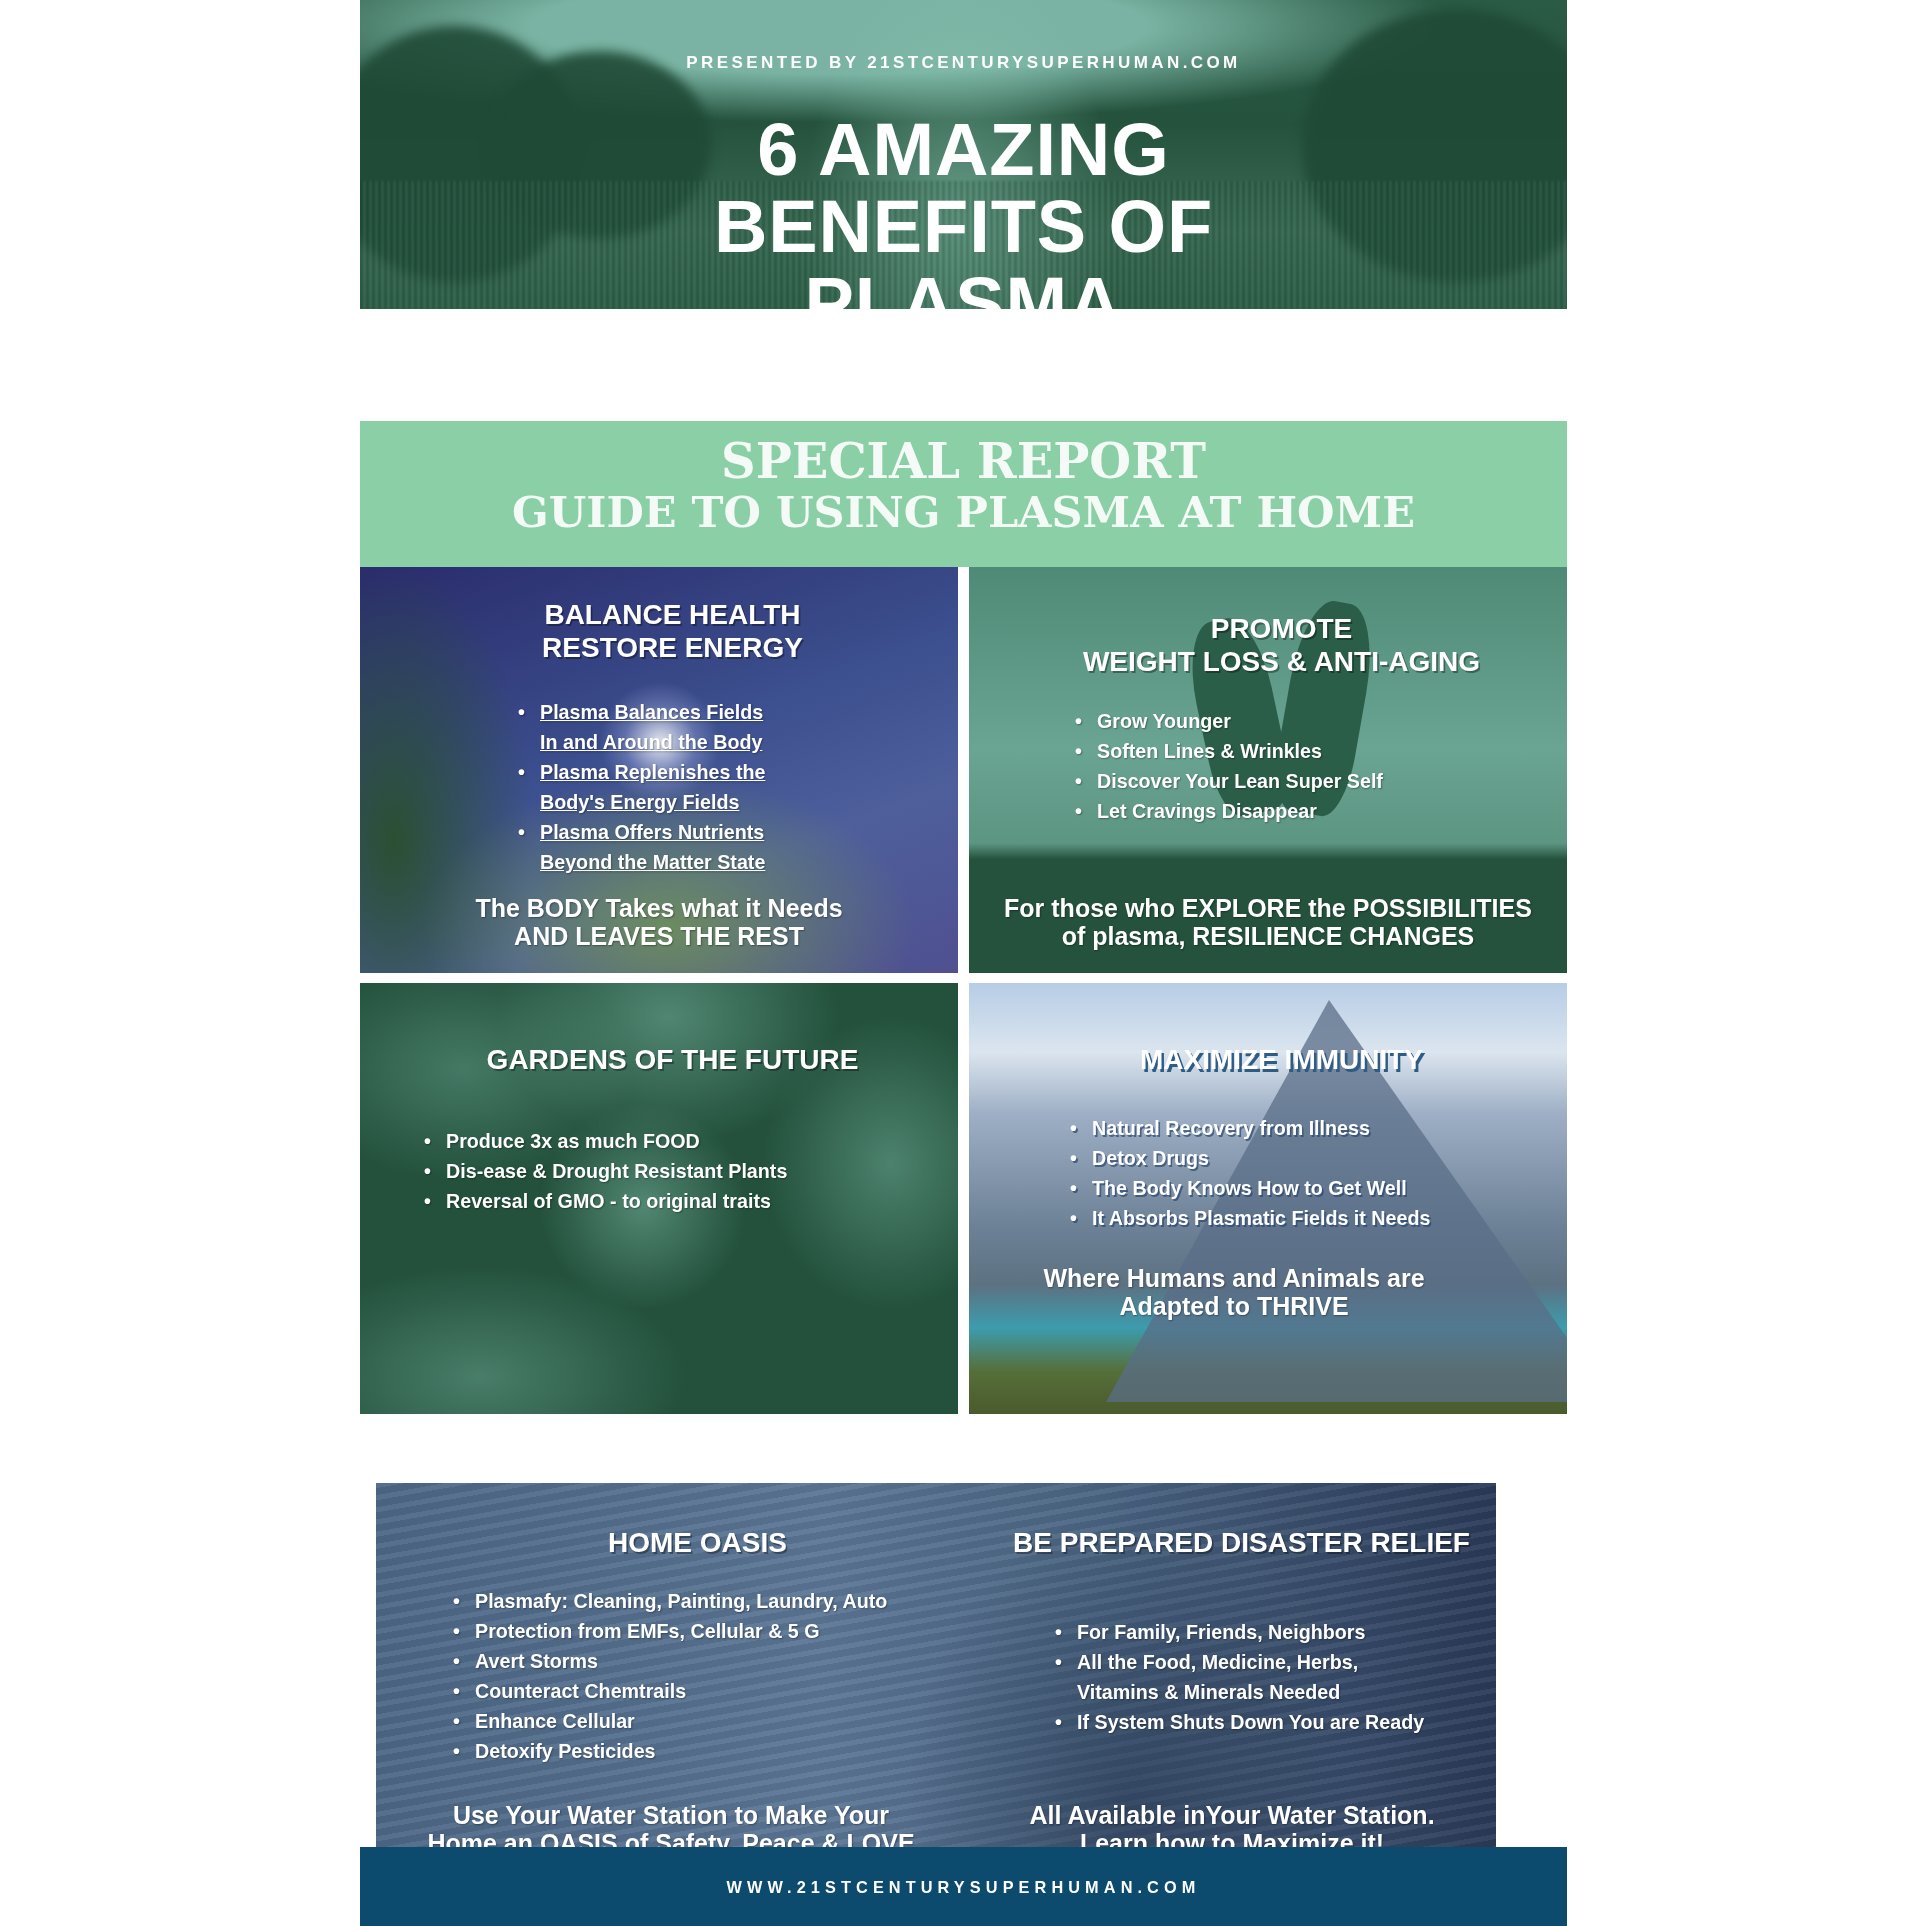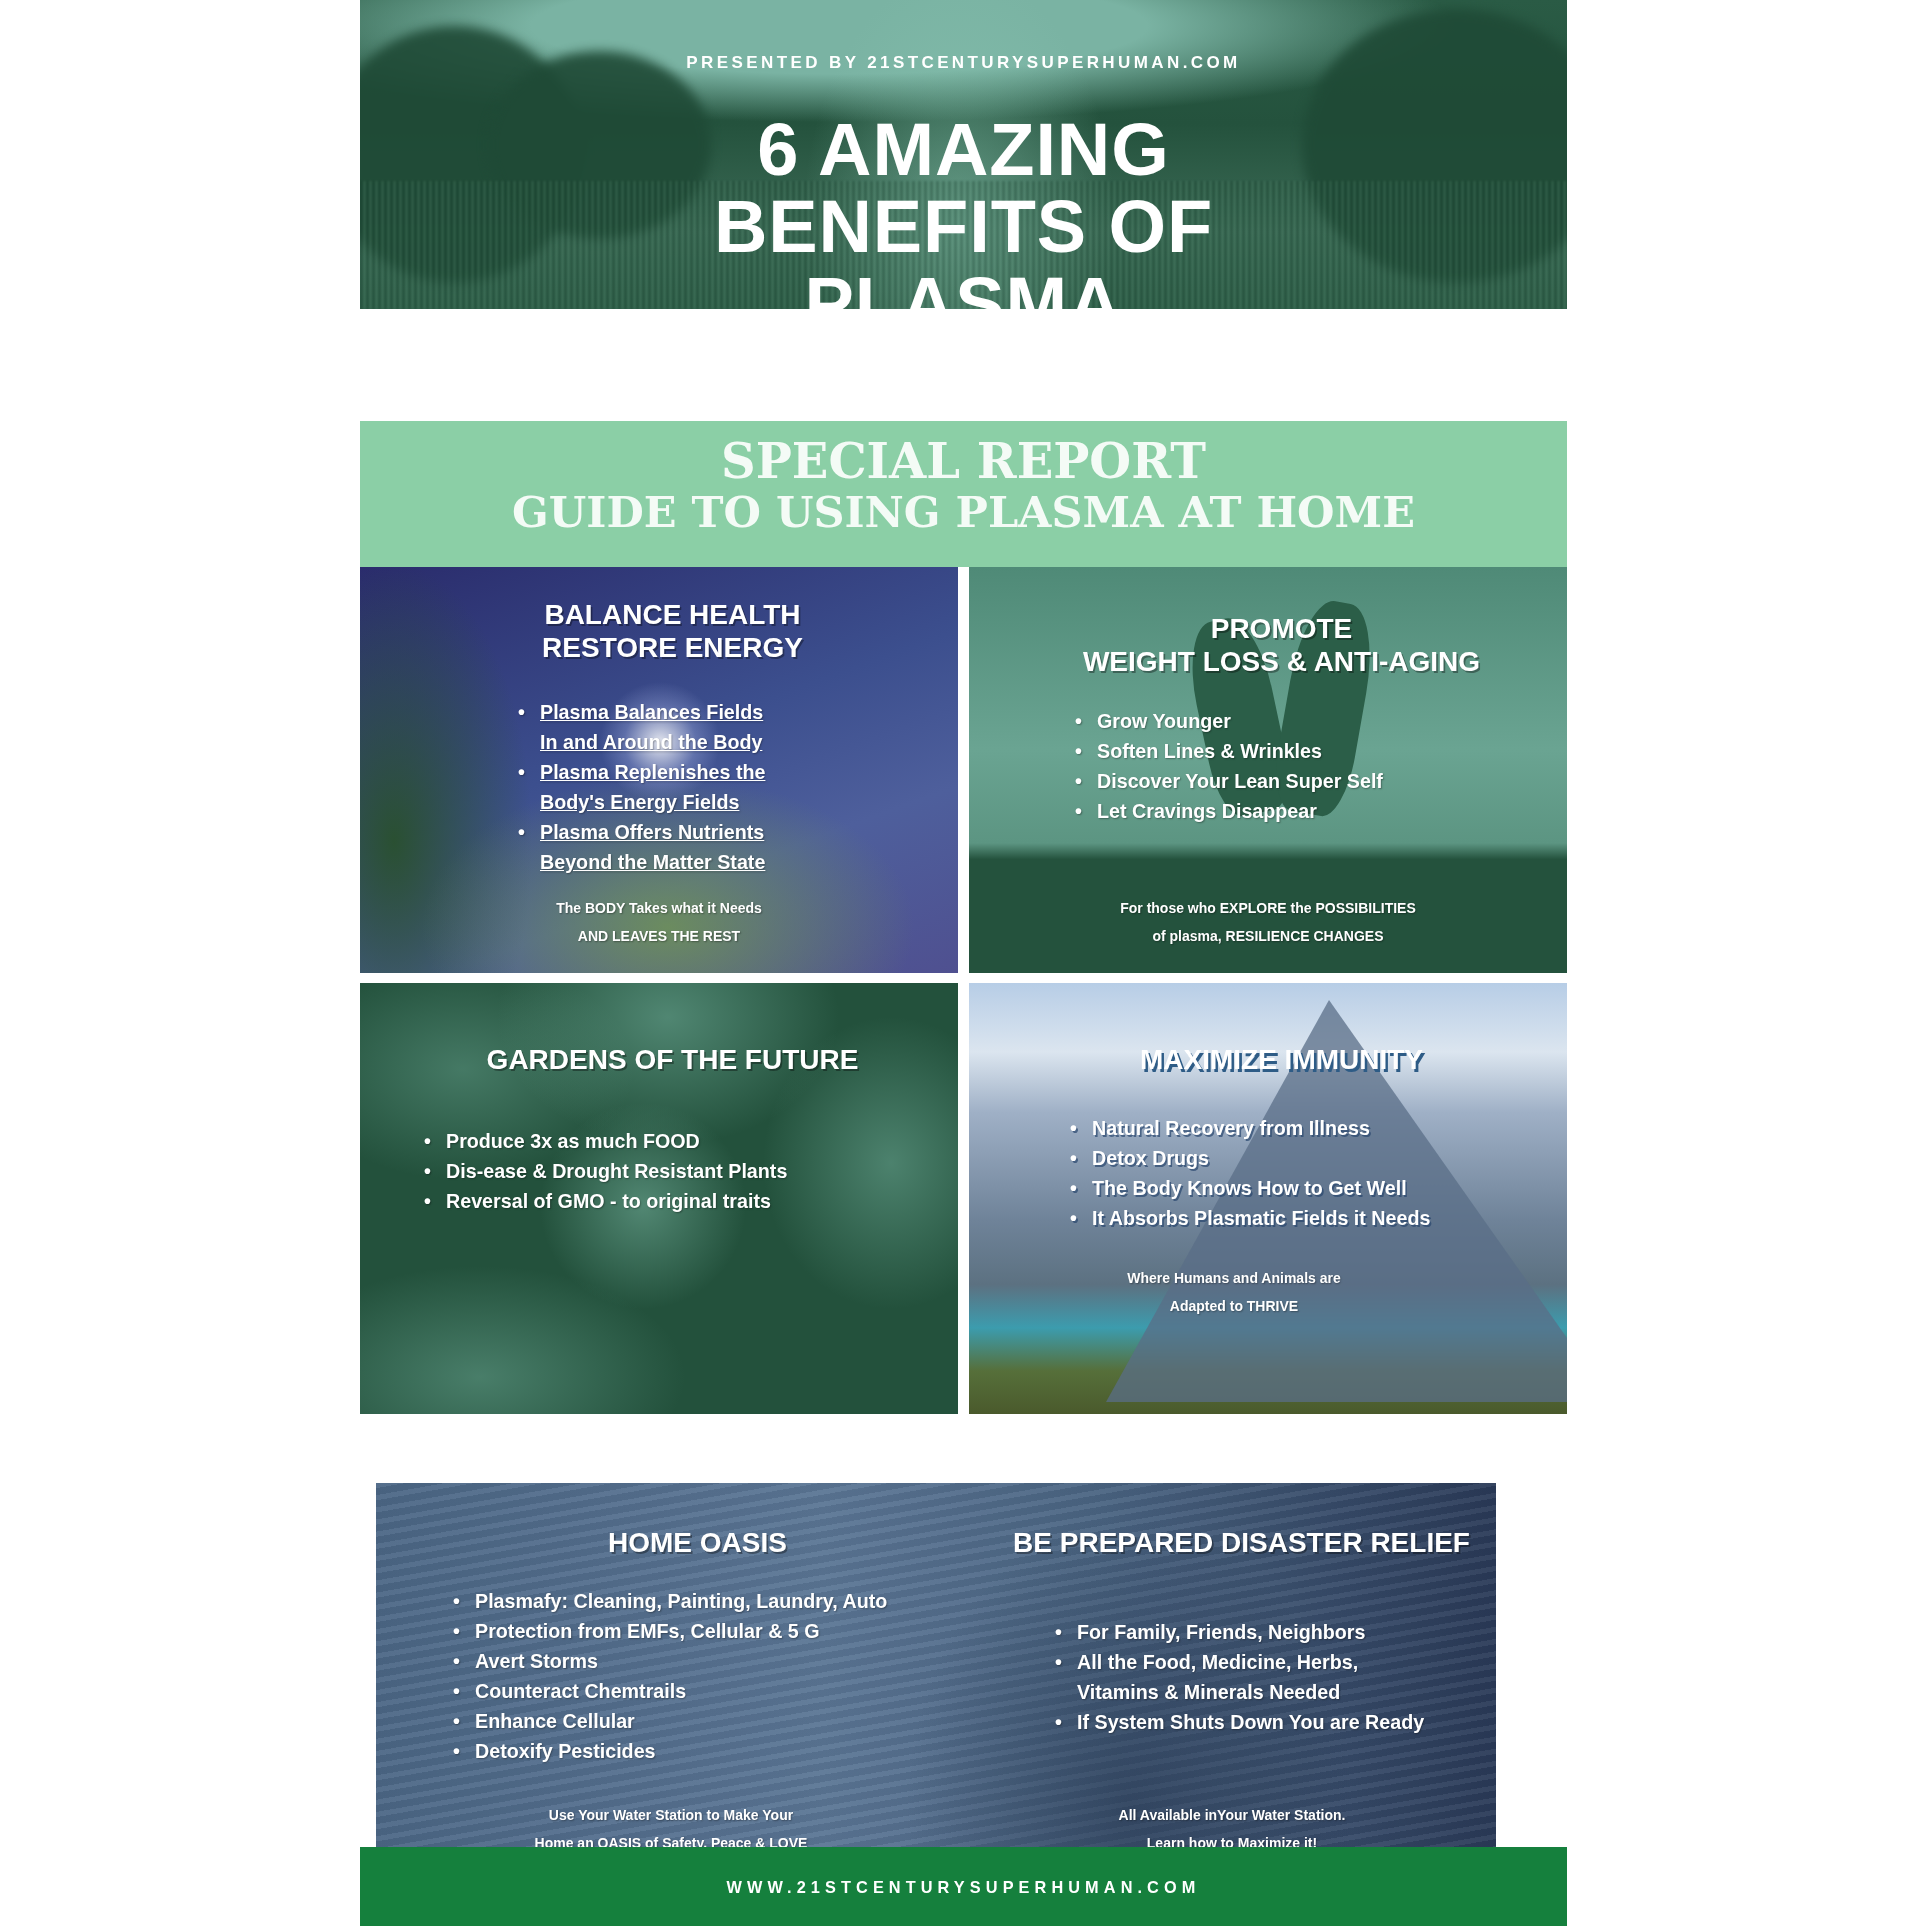--- a/index.html
+++ b/index.html
@@ -29,21 +29,21 @@
   .band-line { position: absolute; left: 0; width: 100%; text-align: center; font-family: "DejaVu Serif", "Liberation Serif", serif; font-weight: bold; color: #f4fbf6; }
   .band-1 { top: 12px; font-size: 48px; }
   .band-2 { top: 66px; font-size: 43px; }
 
   
   .card { position: absolute; overflow: hidden; }
   .card h2 { position: absolute; left: 0; width: 100%; text-align: center; font-size: 28px; font-weight: bold; line-height: 33px; text-shadow: 1.7px 1.7px 0 rgba(0,0,0,.35); padding-left: 27px; }
   .card ul { position: absolute; list-style: none; }
   .card li { position: relative; padding-left: 22px; font-size: 19.7px; font-weight: bold; line-height: 30px; text-shadow: 0.9px 0.9px 1.7px rgba(0,0,0,.35); }
   .card li::before { content: "\2022"; position: absolute; left: 0; top: 0; }
-  .card .foot { position: absolute; left: 0; width: 100%; text-align: center; font-size: 14px; font-weight: bold; line-height: 28px; text-shadow: 0.9px 0.9px 1.7px rgba(0,0,0,.35); }
+  .card .foot { position: absolute; left: 0; width: 100%; text-align: center; font-size: 25px; font-weight: bold; line-height: 28px; text-shadow: 0.9px 0.9px 1.7px rgba(0,0,0,.35); }
 
   .c1 { left: 0; top: 567px; width: 598px; height: 406px;
     background:
       radial-gradient(circle 60px at 300px 175px, rgba(255,255,255,.85), rgba(200,210,255,.25) 60%, rgba(0,0,0,0) 100%),
       radial-gradient(ellipse 308px 188px at 308px 360px, rgba(120,160,70,.7), rgba(0,0,0,0) 80%),
       radial-gradient(ellipse 154px 308px at 34px 274px, rgba(40,80,40,.9), rgba(0,0,0,0) 90%),
       linear-gradient(160deg, #2a2c6c 0%, #3c4f8e 45%, #4e5f9c 70%, #4f5090 100%);
   }
   .c2 { left: 609px; top: 567px; width: 598px; height: 406px;
     background: linear-gradient(180deg, #4f8a77 0%, #6aa492 45%, #5c9582 68%, #24523d 72%, #24523d 100%);
@@ -73,21 +73,21 @@
       radial-gradient(ellipse 223px 291px at 753px 325px, rgba(35,50,75,.55), rgba(0,0,0,0) 100%),
       repeating-linear-gradient(170deg, rgba(255,255,255,.05) 0 5.1px, rgba(0,0,0,.05) 5.1px 12px),
       linear-gradient(90deg, #4c6786 0%, #5b7695 40%, #4a6482 65%, #2a3a58 100%);
     margin-left: 16px;
   }
   .c5 .col { position: absolute; top: 0; height: 100%; }
   .c5 .col-left { left: 0; width: 616px; }
   .c5 .col-right { left: 599px; width: 608px; }
 
   
-  .footer { position: absolute; left: 0; top: 1847px; width: 1207px; height: 80px; background: #15803d; }
+  .footer { position: absolute; left: 0; top: 1847px; width: 1207px; height: 80px; background: #0c4a6e; }
   .footer-url { position: absolute; left: 0; top: 31px; width: 100%; text-align: center; font-size: 16.3px; font-weight: bold; letter-spacing: 5.1px; color: #ffffff; }
 </style>
 </head>
 <body>
 
 <div class="poster">
 
   <section class="hero">
     <div class="tree" style="left:-34px;top:26px;width:257px;height:257px;"></div>
     <div class="tree" style="left:128px;top:51px;width:223px;height:188px;"></div>

